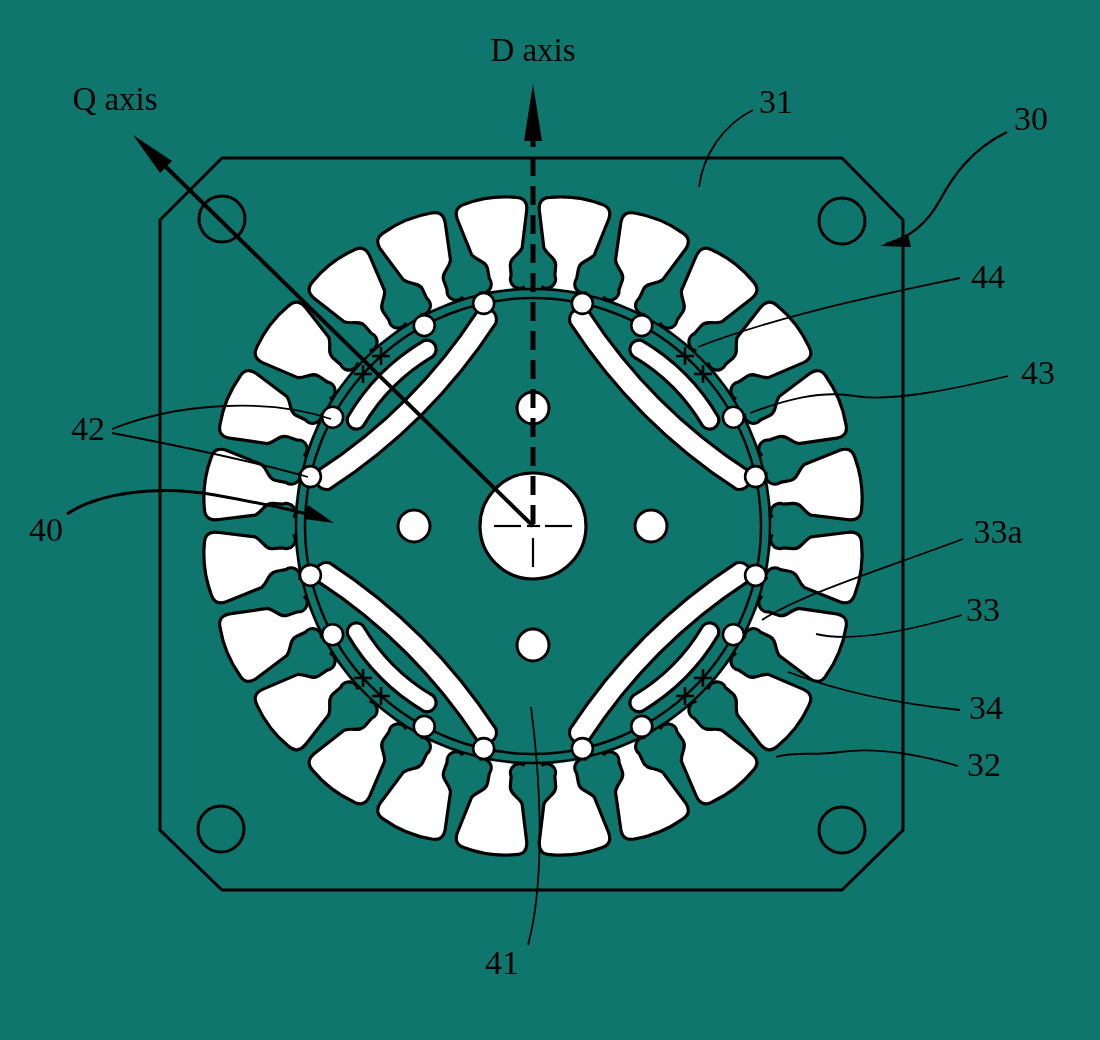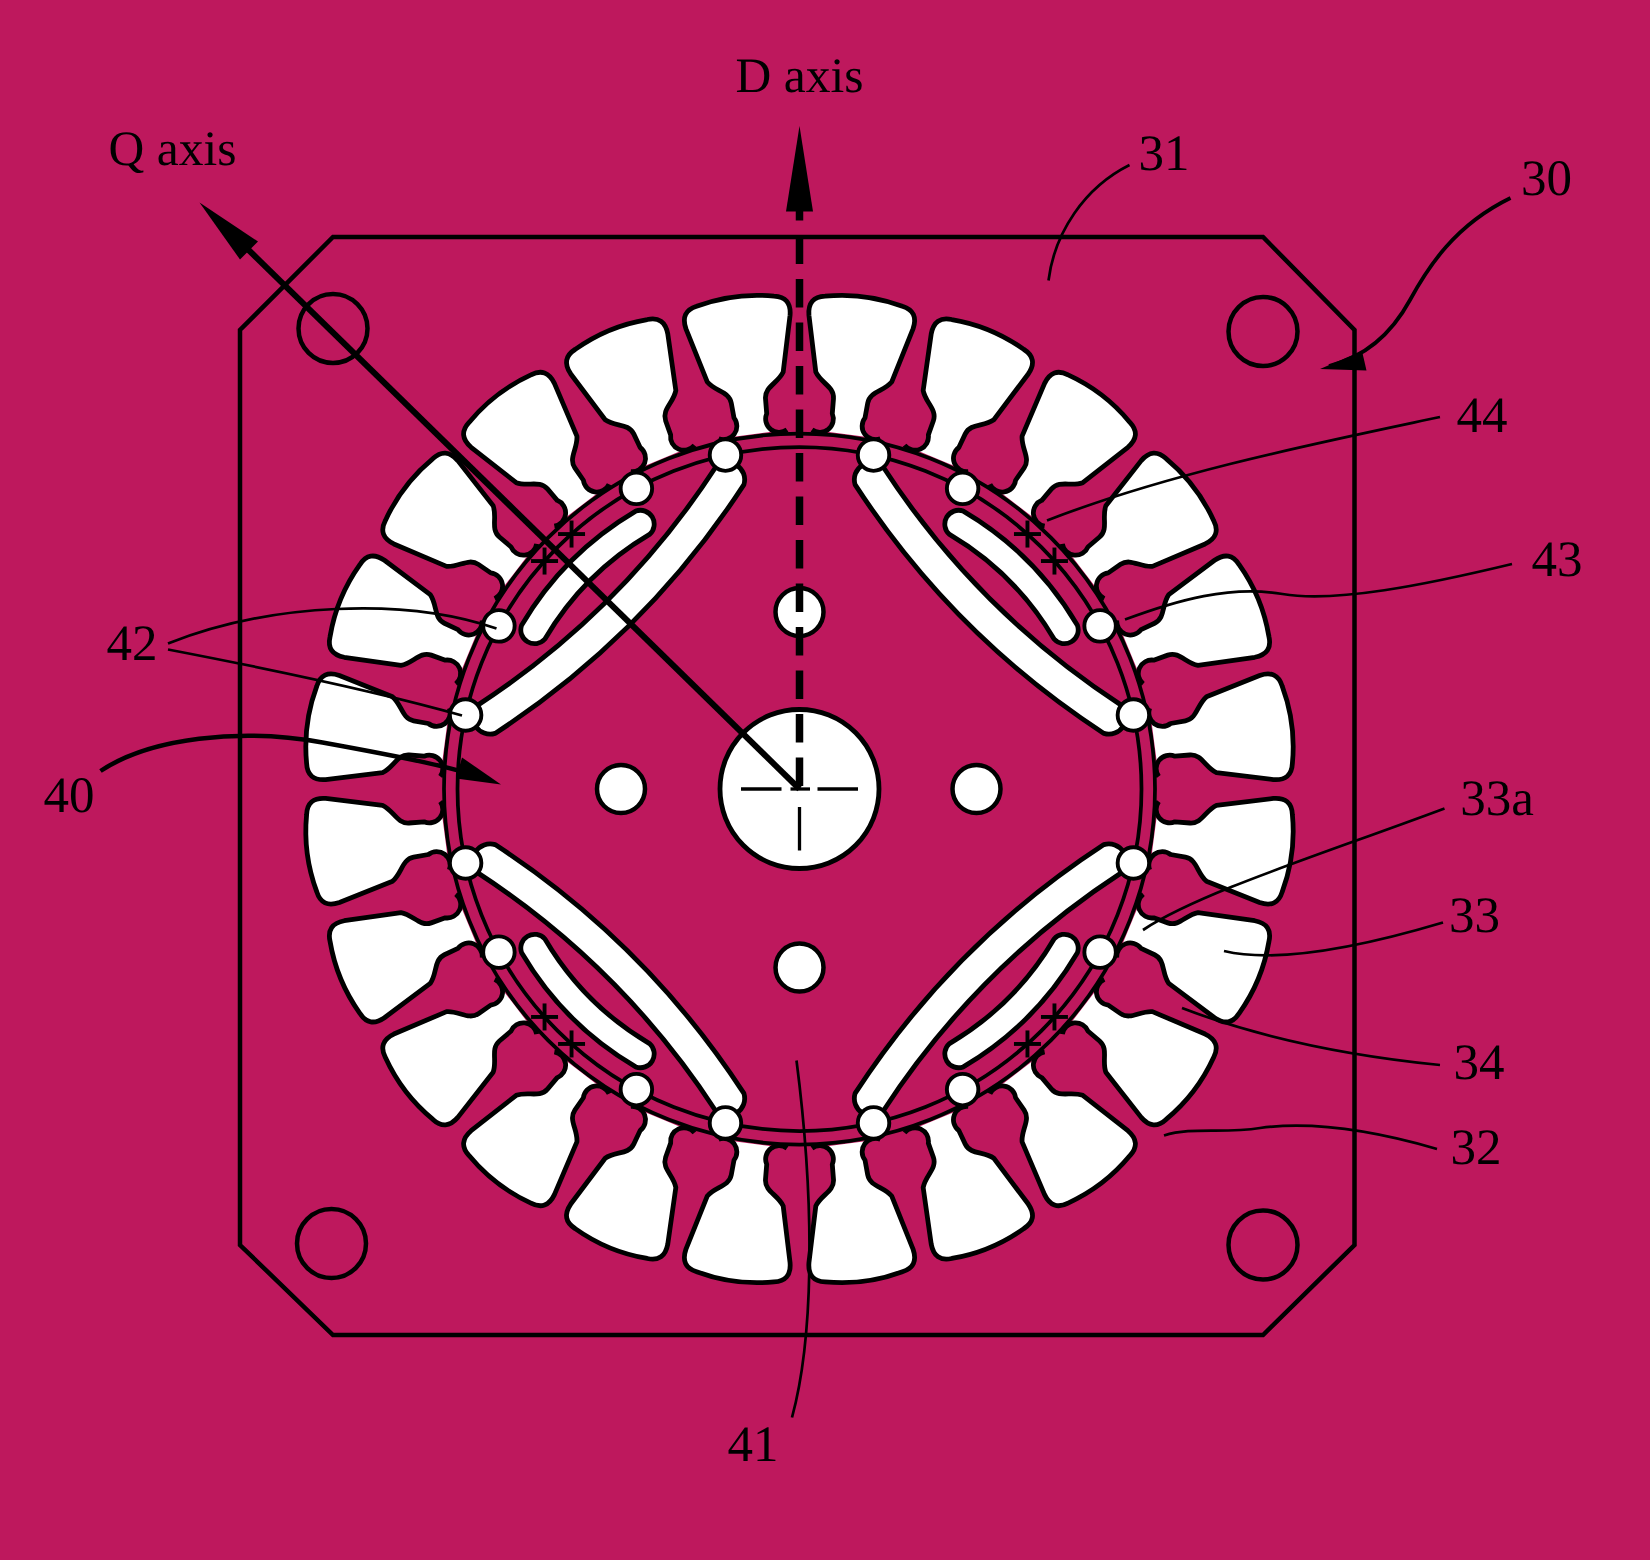--- a/index.html
+++ b/index.html
@@ -1,19 +1,19 @@
 <!DOCTYPE html>
 <html><head>
 <meta charset="utf-8">
 <style>
   html,body{margin:0;padding:0;background:#ffffff;}
   .sheet{
     position:relative;
     width:1100px;height:1040px;
-    background:#be185d;
+    background:#0f766e;
     overflow:hidden;
     font-family:"Liberation Serif", serif;
   }
   svg{display:block;}
   text.ref{
     font-family:"Liberation Serif", serif;
     font-size:34px;
     fill:#000;
     text-anchor:middle;
   }

